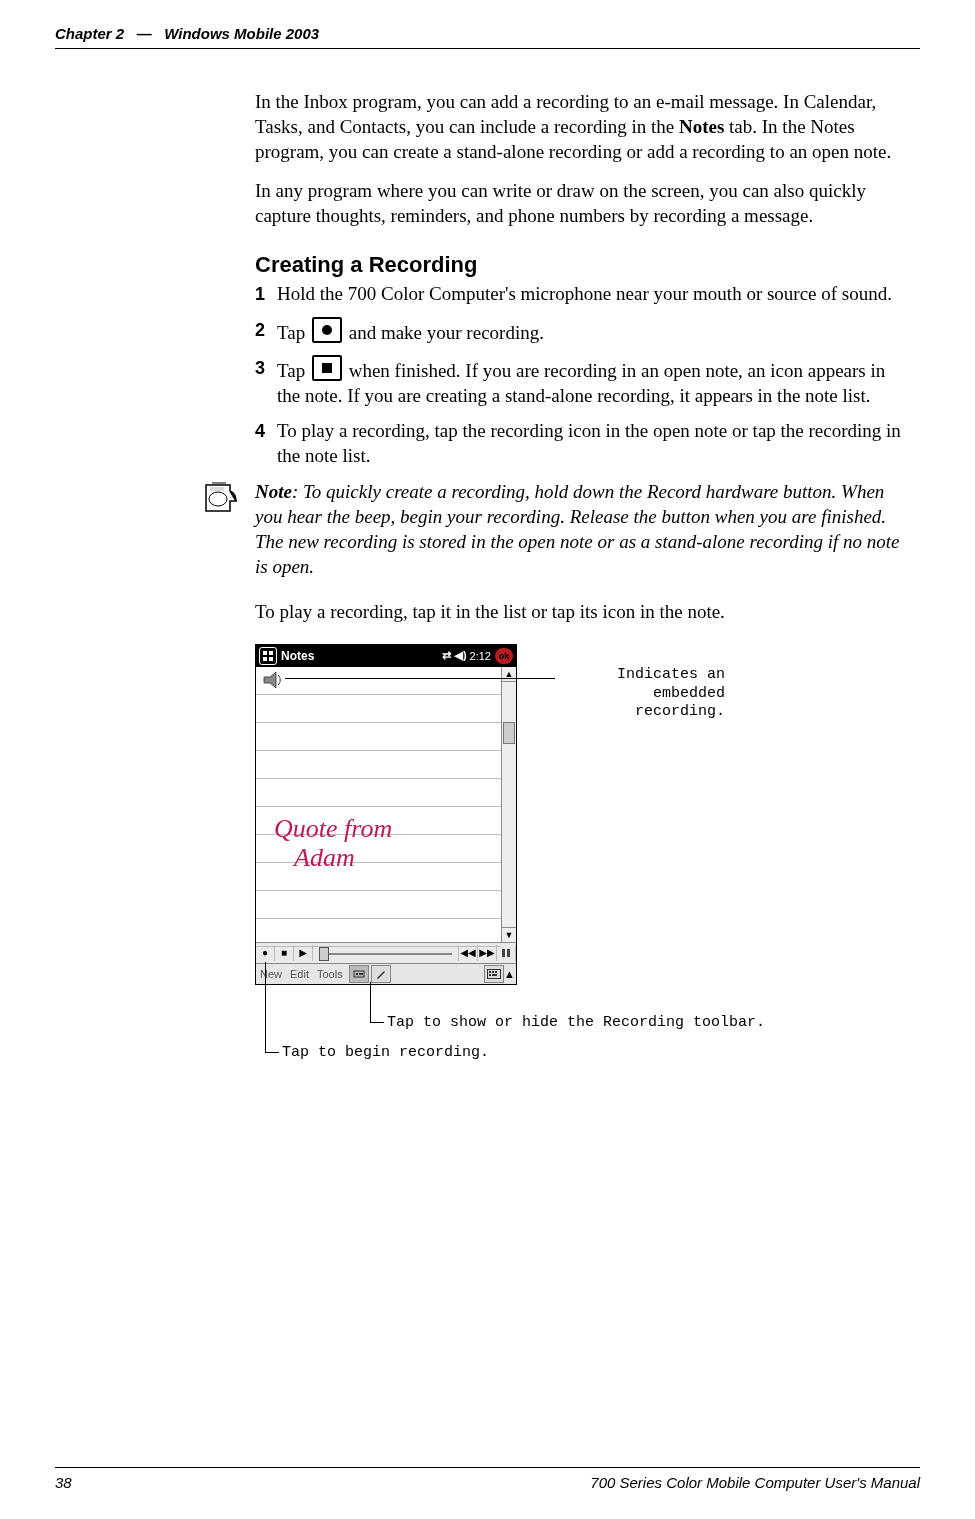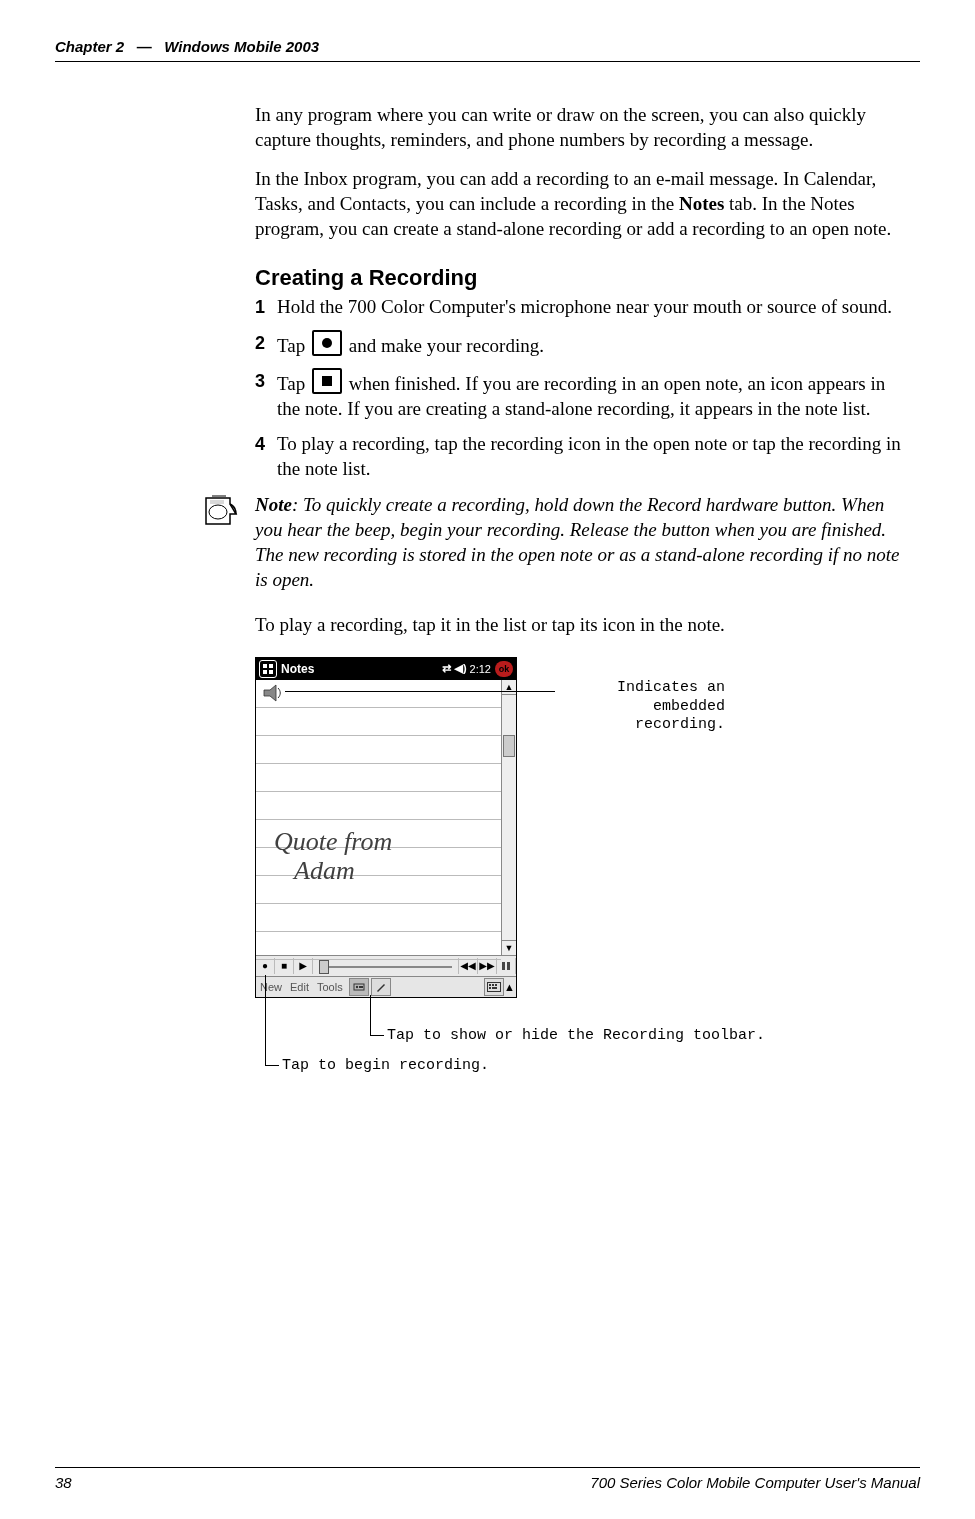--- a/index.html
+++ b/index.html
@@ -7,21 +7,21 @@
     padding: 0;
     background: #fff;
     font-family: Georgia, 'Times New Roman', serif;
     color: #000;
     width: 975px;
     height: 1519px;
     position: relative;
     box-sizing: border-box;
   }
   .page {
-    padding: 38px 55px 30px 55px;
+    padding: 25px 55px 30px 55px;
     box-sizing: border-box;
     height: 100%;
     position: relative;
   }
   .running-head {
     font-family: Arial, Helvetica, sans-serif;
     font-size: 15px;
     font-weight: bold;
     font-style: italic;
     margin-bottom: 6px;
@@ -200,21 +200,21 @@
     width: 20px; height: 18px;
   }
   .handwriting {
     position: absolute;
     left: 18px;
     top: 148px;
     font-family: 'Comic Sans MS', cursive;
     font-size: 26px;
     line-height: 1.1;
     font-style: italic;
-    color: #404040;
+    color: #be185d;
   }
   .rec-toolbar {
     height: 20px;
     border-bottom: 1px solid #888;
     display: flex;
     align-items: center;
     background: #eaeaea;
   }
   .rec-toolbar .rbtn {
     width: 18px; height: 16px;
@@ -284,24 +284,24 @@
 
   <div class="running-head">
     <span>Chapter 2</span>
     <span class="dash">&nbsp;&nbsp;—&nbsp;&nbsp;</span>
     <span>Windows Mobile 2003</span>
   </div>
   <hr class="head-rule">
 
 
   <div class="body-block">
-    <p class="para">In any program where you can write or draw on the screen, you can also quickly capture thoughts, reminders, and phone numbers by recording a message.</p>
     <p class="para">
       <span>In the Inbox program, you can add a recording to an e-mail message. In Calendar, Tasks, and Contacts, you can include a recording in the </span><b>Notes</b><span> tab. In the Notes program, you can create a stand-alone recording or add a recording to an open note.</span>
     </p>
+    <p class="para">In any program where you can write or draw on the screen, you can also quickly capture thoughts, reminders, and phone numbers by recording a message.</p>
 
     <h2 class="h2">Creating a Recording</h2>
 
     <ol class="steps">
       <li>
         <span class="num">1</span>
         <span class="step-body">Hold the 700 Color Computer's microphone near your mouth or source of sound.</span>
       </li>
       <li>
         <span class="num">2</span>

